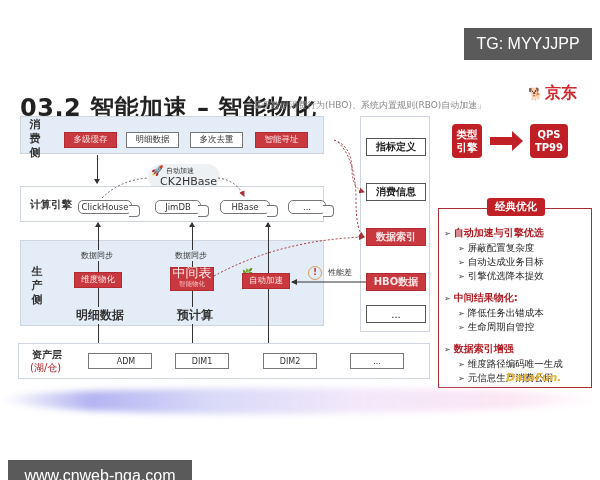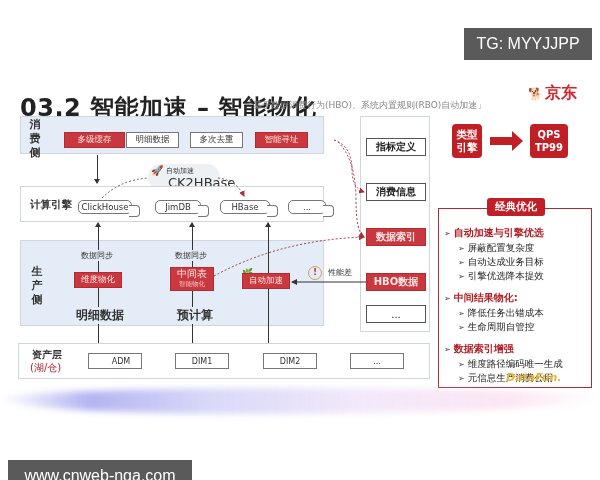--- a/index.html
+++ b/index.html
@@ -75,31 +75,31 @@
     <span class="brand-dog">🐕</span>
     <span class="brand-text">京东</span>
   </div>
 
   <div class="panel blue" style="left:20px; top:36px; width:304px; height:38px;"></div>
   <div class="side-label" style="left:28px; top:38px; width:14px;">
     <div>消</div>
     <div>费</div>
     <div>侧</div>
   </div>
-  <div class="tag red" style="left:64px; top:52px; width:61px;">多级缓存</div>
+  <div class="tag red" style="left:64px; top:52px; width:53px;">多级缓存</div>
   <div class="tag outline" style="left:126px; top:52px; width:53px;">明细数据</div>
   <div class="tag outline" style="left:190px; top:52px; width:53px;">多次去重</div>
   <div class="tag red" style="left:255px; top:52px; width:53px;">智能寻址</div>
 
   <div class="vline arrow-down" style="left:97px; top:75px; height:28px;"></div>
 
   <div class="cloud" style="left:148px; top:84px; width:72px; height:26px;"></div>
   <div class="small-text" style="left:151px; top:85px; color:#4caf50; font-size:10px;">🚀</div>
   <div class="small-text" style="left:166px; top:86px; font-size:7px;">自动加速</div>
-  <div class="small-text" style="left:168px; top:95px; font-size:13px;">CK2HBase</div>
+  <div class="small-text" style="left:160px; top:95px; font-size:11px;">CK2HBase</div>
 
   <div class="panel white" style="left:20px; top:106px; width:304px; height:36px;"></div>
   <div class="plain-text" style="left:30px; top:118px; font-size:10.5px; font-weight:bold;">计算引擎</div>
   <div class="db" style="left:78px; top:120px; width:54px;">ClickHouse</div>
   <div class="db" style="left:155px; top:120px; width:46px;">JimDB</div>
   <div class="db" style="left:220px; top:120px; width:50px;">HBase</div>
   <div class="db" style="left:288px; top:120px; width:38px;">...</div>
 
   <div class="vline arrow-up" style="left:98px; top:143px; height:18px;"></div>
   <div class="vline arrow-up" style="left:192px; top:143px; height:18px;"></div>
@@ -115,39 +115,39 @@
   <div class="vline" style="left:98px; top:160px; height:120px;"></div>
   <div class="vline" style="left:192px; top:160px; height:120px;"></div>
   <div class="vline" style="left:268px; top:160px; height:120px;"></div>
 
   <div class="small-text" style="left:80px; top:170px; background:#e4edf7; padding:0 1px;">数据同步</div>
   <div class="tag red" style="left:74px; top:192px; width:48px;">维度物化</div>
   <div class="plain-text" style="left:76px; top:227px; font-weight:bold; background:#e4edf7;">明细数据</div>
 
   <div class="small-text" style="left:174px; top:170px; background:#e4edf7; padding:0 1px;">数据同步</div>
   <div class="tag red" style="left:170px; top:187px; width:44px; height:24px; flex-direction:column; line-height:10px;">
-    <span style="font-size:10px;">中间表</span>
+    <span style="font-size:13px;font-family:Liberation Mono, monospace;">中间表</span>
     <span style="font-size:6.5px; opacity:0.8;">智能物化</span>
   </div>
   <div class="plain-text" style="left:177px; top:227px; font-weight:bold; background:#e4edf7;">预计算</div>
 
   <div class="small-text" style="left:242px; top:188px; color:#4caf50; font-size:9px;">🌿</div>
   <div class="tag red" style="left:242px; top:193px; width:48px;">自动加速</div>
 
   <div class="small-text" style="left:308px; top:186px; width:14px; height:14px; border-radius:50%; border:1.5px solid #d89b5a; color:#c0392b; font-size:9px; font-weight:bold; text-align:center; line-height:11px;">!</div>
   <div class="small-text" style="left:328px; top:187px;">性能差</div>
 
   <div class="vline" style="left:98px; top:246px; height:20px;"></div>
   <div class="vline" style="left:192px; top:246px; height:20px;"></div>
   <div class="vline" style="left:268px; top:246px; height:20px;"></div>
 
   <div class="panel white" style="left:18px; top:263px; width:412px; height:36px;"></div>
   <div class="plain-text" style="left:32px; top:268px; font-weight:bold; font-size:10px;">资产层</div>
   <div class="plain-text" style="left:30px; top:281px; color:#b01e25; font-size:10px;">(湖/仓)</div>
-  <div class="tag outline" style="left:88px; top:273px; width:54px; font-size:8px;padding-left:12px;">ADM</div>
+  <div class="tag outline" style="left:88px; top:273px; width:64px; font-size:8px;padding-left:12px;">ADM</div>
   <div class="tag outline" style="left:175px; top:273px; width:54px; font-size:8px;">DIM1</div>
   <div class="tag outline" style="left:263px; top:273px; width:54px; font-size:8px;">DIM2</div>
   <div class="tag outline" style="left:350px; top:273px; width:54px; font-size:8px;">...</div>
 
   <div class="panel white" style="left:360px; top:36px; width:70px; height:216px;"></div>
   <div class="right-col-box outline" style="top:58px;">指标定义</div>
   <div class="right-col-box outline" style="top:103px;">消费信息</div>
   <div class="right-col-box red" style="top:148px;">数据索引</div>
   <div class="right-col-box red" style="top:193px;">HBO数据</div>
   <div class="right-col-box outline" style="top:225px; font-weight:normal;">...</div>

